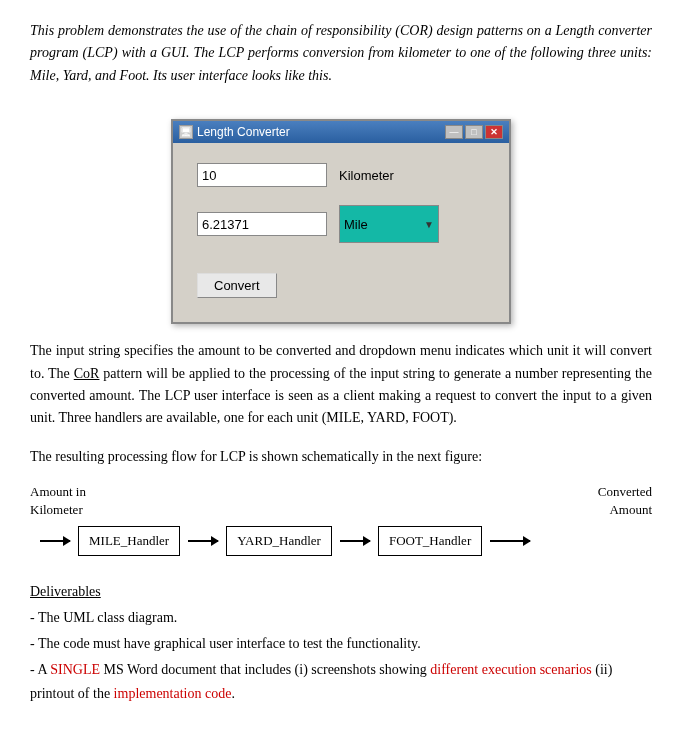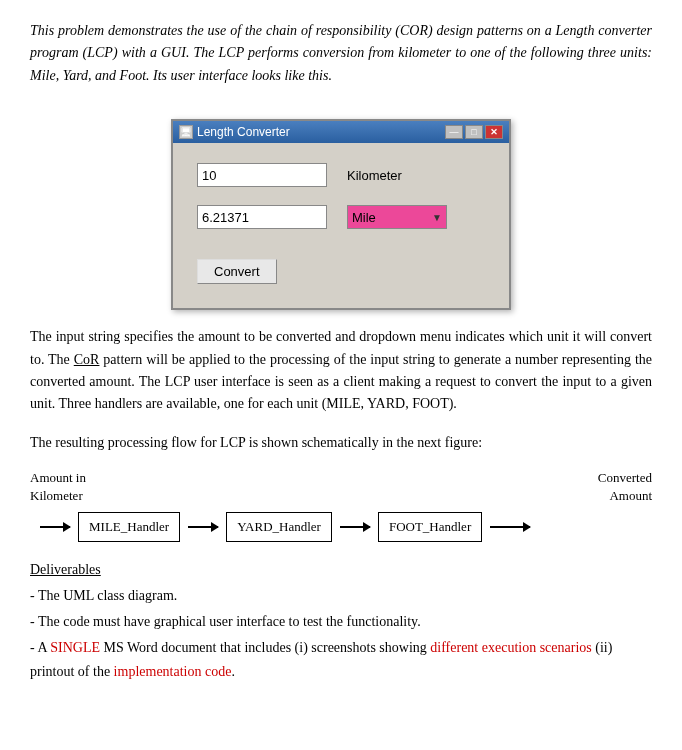--- a/index.html
+++ b/index.html
@@ -88,43 +88,43 @@
 
     .window-body {
       background: #d4d0c8;
       padding: 20px 24px 24px 24px;
     }
 
     .form-row {
       display: flex;
       align-items: center;
       margin-bottom: 18px;
-      gap: 20px;
+      gap: 12px;
     }
 
     .form-input {
       width: 130px;
       height: 24px;
       border: 1px solid #888;
       background: white;
       padding: 2px 4px;
       font-size: 13px;
       font-family: Arial, sans-serif;
     }
 
     .form-label {
       font-size: 13px;
       font-family: Arial, sans-serif;
     }
 
     .form-select-display {
       width: 100px;
-      height: 24px;
+      height: 38px;
       border: 1px solid #888;
-      background: #ec4899;
+      background: #14b8a6;
       padding: 2px 4px;
       font-size: 13px;
       font-family: Arial, sans-serif;
       display: flex;
       align-items: center;
       justify-content: space-between;
     }
 
     .dropdown-arrow {
       font-size: 10px;
@@ -147,21 +147,21 @@
     .desc-text {
       text-align: justify;
       line-height: 1.6;
       margin-bottom: 16px;
     }
 
     .underline { text-decoration: underline; }
 
     
     .flow-section {
-      margin: 10px 0 20px 0;
+      margin: 10px 0 28px 0;
     }
 
     .flow-labels-row {
       display: flex;
       justify-content: space-between;
       font-size: 13px;
       margin-bottom: 2px;
       font-family: "Times New Roman", serif;
     }
 

